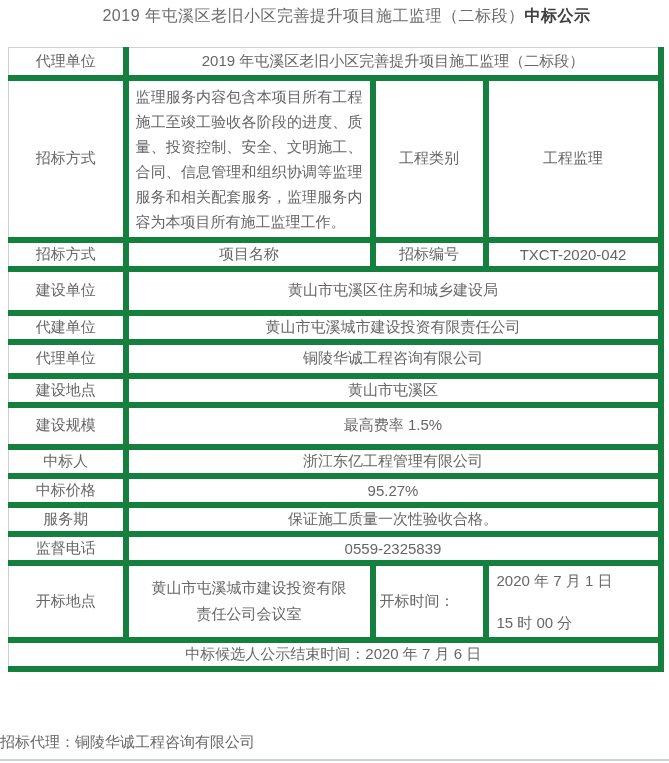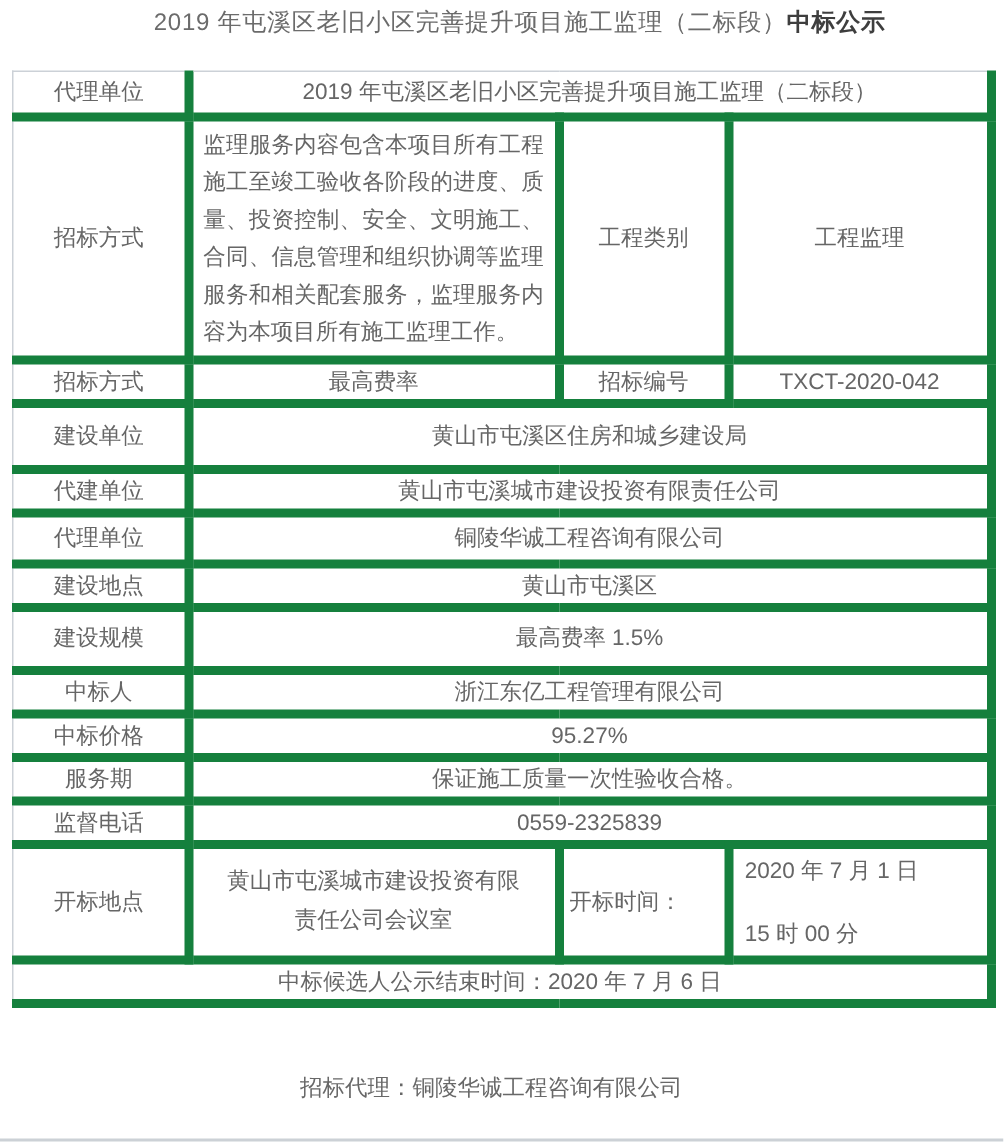--- a/index.html
+++ b/index.html
@@ -55,22 +55,22 @@
   }
   td.cell-open-datetime {
     text-align:left;
     padding:2px 4px 2px 8px;
   }
   .dt-line { line-height:25px; }
   .dt-line + .dt-line { margin-top:17px; }
   .addr-line { line-height:26px; }
 
   .footer-agent {
-    margin-top:44px;
-    text-align:center;
+    margin-top:61px;
+    text-align:left;
     padding-right:14px;
     font-size:15px;
     color:#686868;
   }
   .footer-date {
     margin-top:31px;
     text-align:right;
     padding-right:16px;
     font-size:15px;
     color:#686868;
@@ -98,21 +98,21 @@
         <td colspan="3">2019 年屯溪区老旧小区完善提升项目施工监理（二标段）</td>
       </tr>
       <tr style="height:150px">
         <td class="first-col">招标方式</td>
         <td class="cell-scope">监理服务内容包含本项目所有工程施工至竣工验收各阶段的进度、质量、投资控制、安全、文明施工、合同、信息管理和组织协调等监理服务和相关配套服务，监理服务内容为本项目所有施工监理工作。</td>
         <td>工程类别</td>
         <td>工程监理</td>
       </tr>
       <tr style="height:27px">
         <td class="first-col">招标方式</td>
-        <td>最高费率</td>
+        <td>项目名称</td>
         <td>招标编号</td>
         <td>TXCT-2020-042</td>
       </tr>
       <tr style="height:44px">
         <td class="first-col">建设单位</td>
         <td colspan="3">黄山市屯溪区住房和城乡建设局</td>
       </tr>
       <tr style="height:26px">
         <td class="first-col">代建单位</td>
         <td colspan="3">黄山市屯溪城市建设投资有限责任公司</td>

